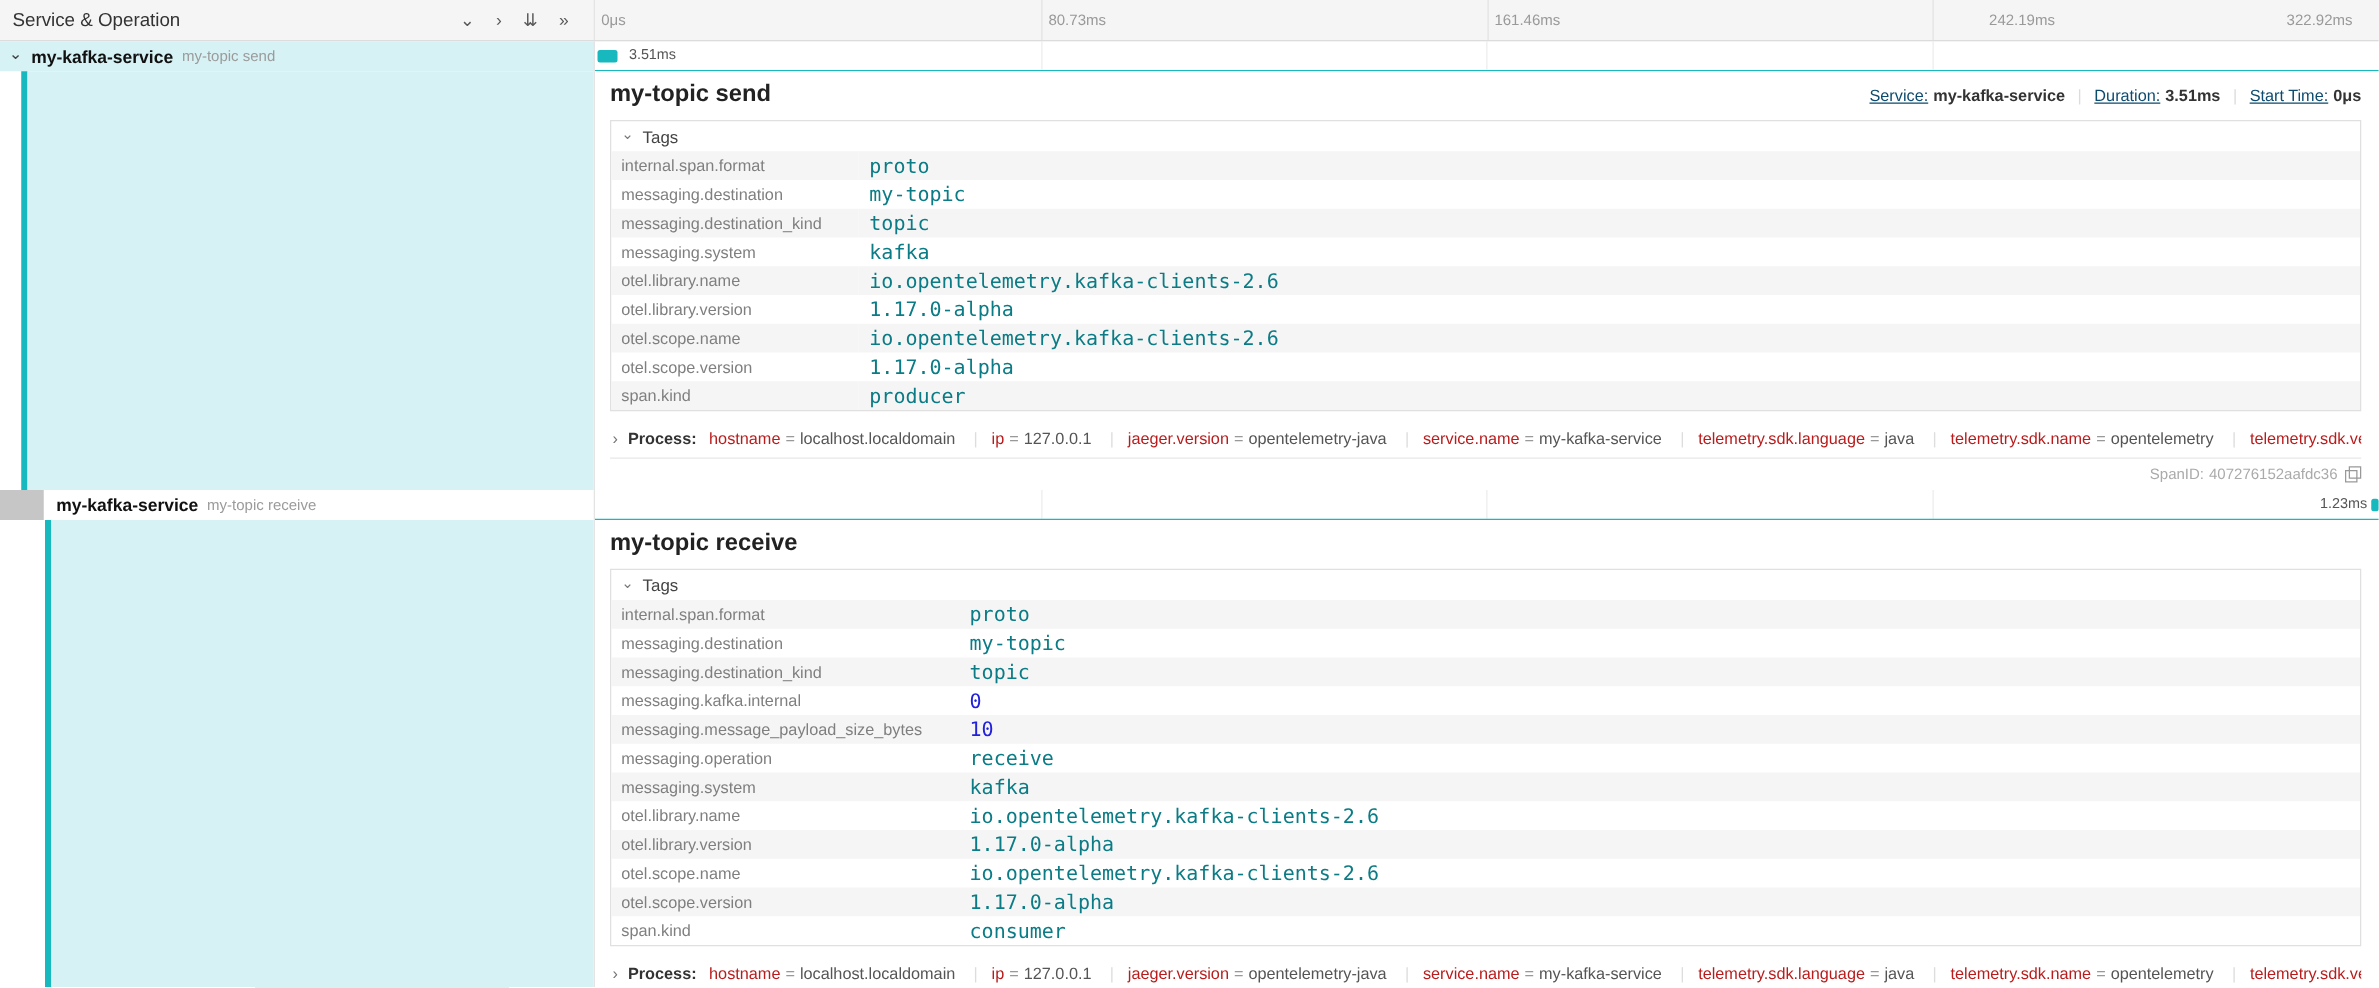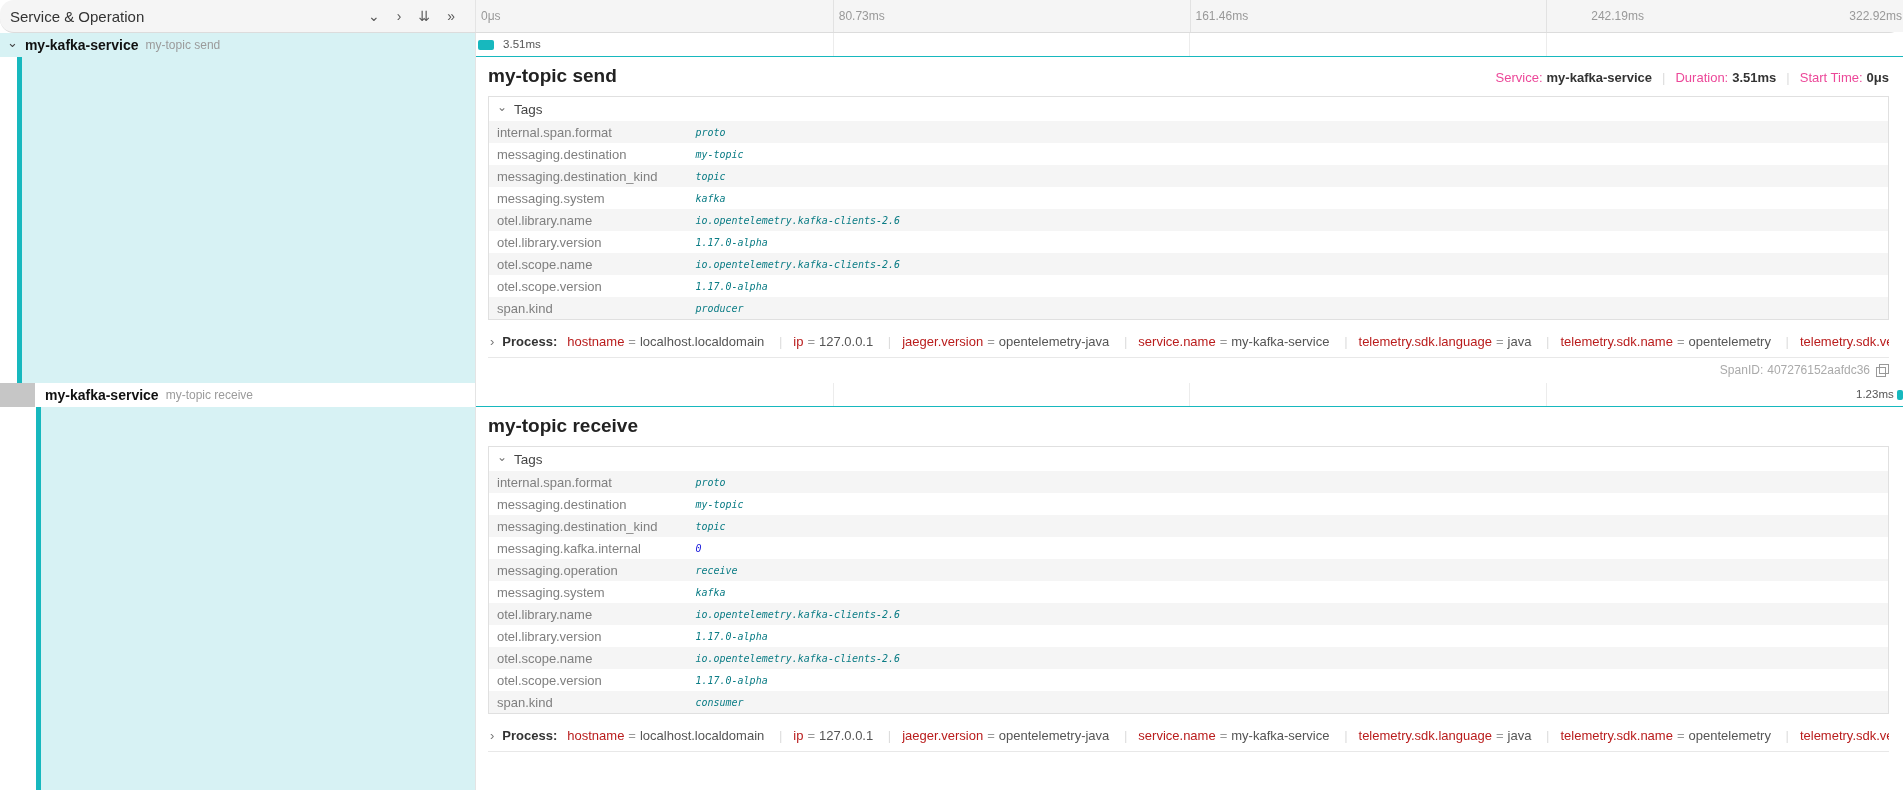--- a/index.html
+++ b/index.html
@@ -14,29 +14,29 @@
     --accent-fill: #d7f2f4;
     --string-value: #0b7c85;
     --number-value: #2222dd;
   }
   .trace-view { width: 1903px; height: 790px; display: flex; flex-direction: column; overflow: hidden; }
   .t-row { display: flex; width: 100%; }
   .left-col { width: 476px; flex: 0 0 476px; position: relative; border-right: 1px solid #e4e4e4; }
   .right-col { flex: 1 1 auto; position: relative; }
 
   
-  .header-row { height: 33px; flex: 0 0 33px; background: #f5f5f5; border-bottom: 1px solid #dcdcdc; border-radius: 14px; }
+  .header-row { height: 33px; flex: 0 0 33px; background: #f5f5f5; border-bottom: 1px solid #dcdcdc; }
   .header-left { display: flex; align-items: center; justify-content: space-between; padding: 0 20px 0 10px; }
   .header-title { font-size: 15px; font-weight: 500; color: #333; }
   .collapse-controls { display: flex; gap: 17px; align-items: center; }
   .ctrl { font-size: 14px; color: #595959; line-height: 1; cursor: pointer; }
   .ruler { background: #f5f5f5; }
   .tick { position: absolute; top: 0; bottom: 0; display: flex; align-items: center; padding-left: 5px; border-left: 1px solid #e2e2e2; }
   .tick:first-child { border-left: none; }
-  .tick-end { transform: translateX(-100%); border-left: none; padding-left: 0; padding-right: 1px; }
+  .tick-end { transform: translateX(-100%); border-left: none; padding-left: 0; padding-right: 21px; }
   .tick-label { font-size: 12px; color: #999; white-space: nowrap; }
 
   
   .span-row { height: 24px; flex: 0 0 24px; }
   .name-col { display: flex; align-items: center; gap: 7px; padding-left: 7px; cursor: pointer; overflow: hidden; white-space: nowrap; }
   .name-col.selected { background: var(--accent-fill); }
   .caret { font-size: 13px; color: #444; line-height: 1; margin-top: -5px; }
   .svc { font-size: 14px; font-weight: 600; color: #111; }
   .op { font-size: 12px; color: #9b9b9b; }
   .indent-block { position: absolute; left: 0; top: 0; bottom: 0; width: 35px; background: #c6c6c6; }
@@ -61,34 +61,34 @@
   .offset-accent { position: absolute; top: 0; bottom: 0; width: 5px; background: var(--accent); }
   .offset-fill { position: absolute; top: 0; bottom: 0; right: 0; background: var(--accent-fill); }
   .detail-offset-1 .offset-accent { left: 17px; }
   .detail-offset-1 .offset-fill { left: 22px; }
   .detail-offset-2 .offset-accent { left: 36px; }
   .detail-offset-2 .offset-fill { left: 41px; }
   .detail-panel { padding: 8px 14px 6px 12px; background: #fff; overflow: hidden; }
   .detail-head { display: flex; justify-content: space-between; align-items: baseline; margin-bottom: 9px; }
   .detail-title { font-size: 19px; font-weight: 600; color: #222; }
   .detail-meta { font-size: 13px; color: #999; white-space: nowrap; }
-  .meta-label { color: #ec4899; }
+  .meta-label { color: #0c4a6e; text-decoration: underline; }
   .meta-value { color: #333; font-weight: 700; margin-left: 4px; }
   .meta-item + .meta-item::before { content: "|"; color: #dcdcdc; margin: 0 10px; font-weight: 400; }
 
   
   .accordion { border: 1px solid #e0e0e0; background: #fff; }
   .acc-header { display: flex; align-items: center; gap: 7px; height: 24px; padding: 0 8px; cursor: pointer; }
   .acc-caret { font-size: 12px; color: #777; line-height: 1; margin-top: -4px; }
   .acc-title { font-size: 13.5px; color: #444; }
   .kv-table { width: 100%; border-collapse: collapse; }
   .kv-table tr:nth-of-type(odd) { background: #f5f5f5; }
   .kv-table td { height: 22px; padding: 2px 8px; vertical-align: middle; }
   .kv-key { color: #7f7f7f; font-size: 13px; width: 1px; white-space: nowrap; padding-right: 30px !important; }
-  .kv-val { font-family: "DejaVu Sans Mono", "Liberation Mono", monospace; font-size: 10px; color: #444; font-style: italic; }
+  .kv-val { font-family: "DejaVu Sans Mono", "Liberation Mono", monospace; font-size: 16px; color: #444; }
   .kv-val.string { color: var(--string-value); }
   .kv-val.number { color: var(--number-value); }
 
   
   .process-line { margin-top: 8px; padding: 6px 2px 8px; border-bottom: 1px solid #e8e8e8; display: flex; align-items: center; font-size: 13px; cursor: pointer; white-space: nowrap; overflow: hidden; }
   .process-caret { font-size: 13px; color: #777; margin-right: 8px; line-height: 1; }
   .process-label { font-weight: 700; color: #333; margin-right: 10px; }
   .p-item + .p-item::before { content: "|"; color: #ddd; margin: 0 11px; }
   .p-key { color: #b91c1c; }
   .p-eq { color: #999; margin: 0 4px; }
@@ -286,20 +286,24 @@
               <tr class="kv-row">
                 <td class="kv-key">messaging.destination_kind</td>
                 <td class="kv-val string">topic</td>
               </tr>
 
               <tr class="kv-row">
                 <td class="kv-key">messaging.kafka.internal</td>
                 <td class="kv-val number">0</td>
               </tr>
 
+              <tr class="kv-row">
+                <td class="kv-key">messaging.message_payload_size_bytes</td>
+                <td class="kv-val number">10</td>
+              </tr>
 
               <tr class="kv-row">
                 <td class="kv-key">messaging.operation</td>
                 <td class="kv-val string">receive</td>
               </tr>
 
               <tr class="kv-row">
                 <td class="kv-key">messaging.system</td>
                 <td class="kv-val string">kafka</td>
               </tr>

